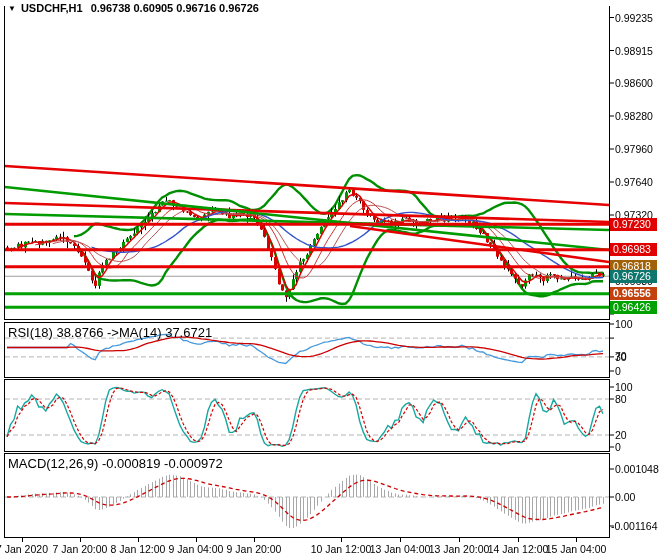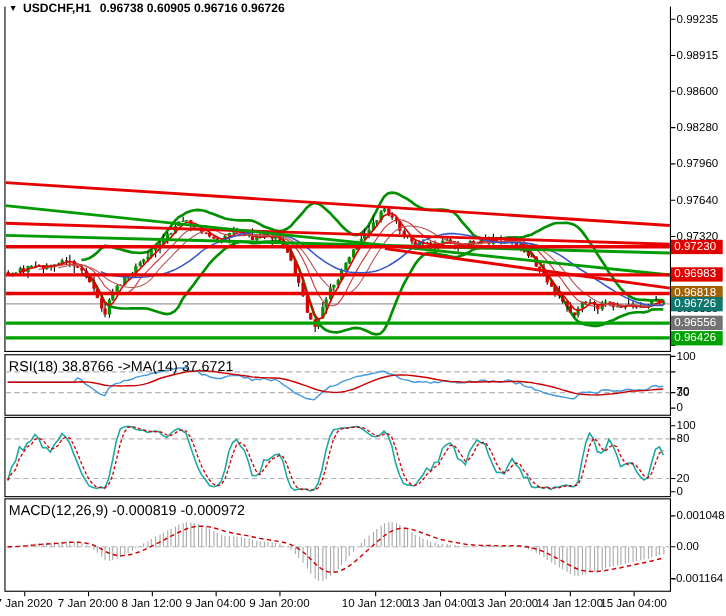--- a/index.html
+++ b/index.html
@@ -288,21 +288,21 @@
       <div class="xtick" style="left: 296px;">10 Jan 12:00</div>
       <div class="xtick" style="left: 355px;">13 Jan 04:00</div>
       <div class="xtick" style="left: 414px;">13 Jan 20:00</div>
       <div class="xtick" style="left: 473px;">14 Jan 12:00</div>
       <div class="xtick" style="left: 531px;">15 Jan 04:00</div>
     </div>
   <div id="ptags">
       <div class="ptag" style="top: 217.781px; background: rgb(224, 0, 0);">0.97230</div>
       <div class="ptag" style="top: 243.253px; background: rgb(224, 0, 0);">0.96983</div>
       <div class="ptag" style="top: 260.269px; background: #a16207;">0.96818</div>
-      <div class="ptag" style="top: 287.288px; background: #737373;">0.96556</div>
+      <div class="ptag" style="top: 287.288px; background: #c2410c; font-weight: bold;">0.96556</div>
       <div class="ptag" style="top: 300.694px; background: rgb(0, 161, 0);">0.96426</div>
       <div class="ptag" style="top: 269.756px; background: #0f766e;">0.96726</div>
     </div>
 
   <div class="title-bar">
     <span class="dd">▼</span><span class="sym">USDCHF,H1</span><span class="quote">0.96738 0.60905 0.96716 0.96726</span>
   </div>
 
   <div class="ind-label" style="top:325px">RSI(18) 38.8766  -&gt;MA(14) 37.6721</div>
   <div class="ind-label" style="top:456px">MACD(12,26,9) -0.000819 -0.000972</div>

